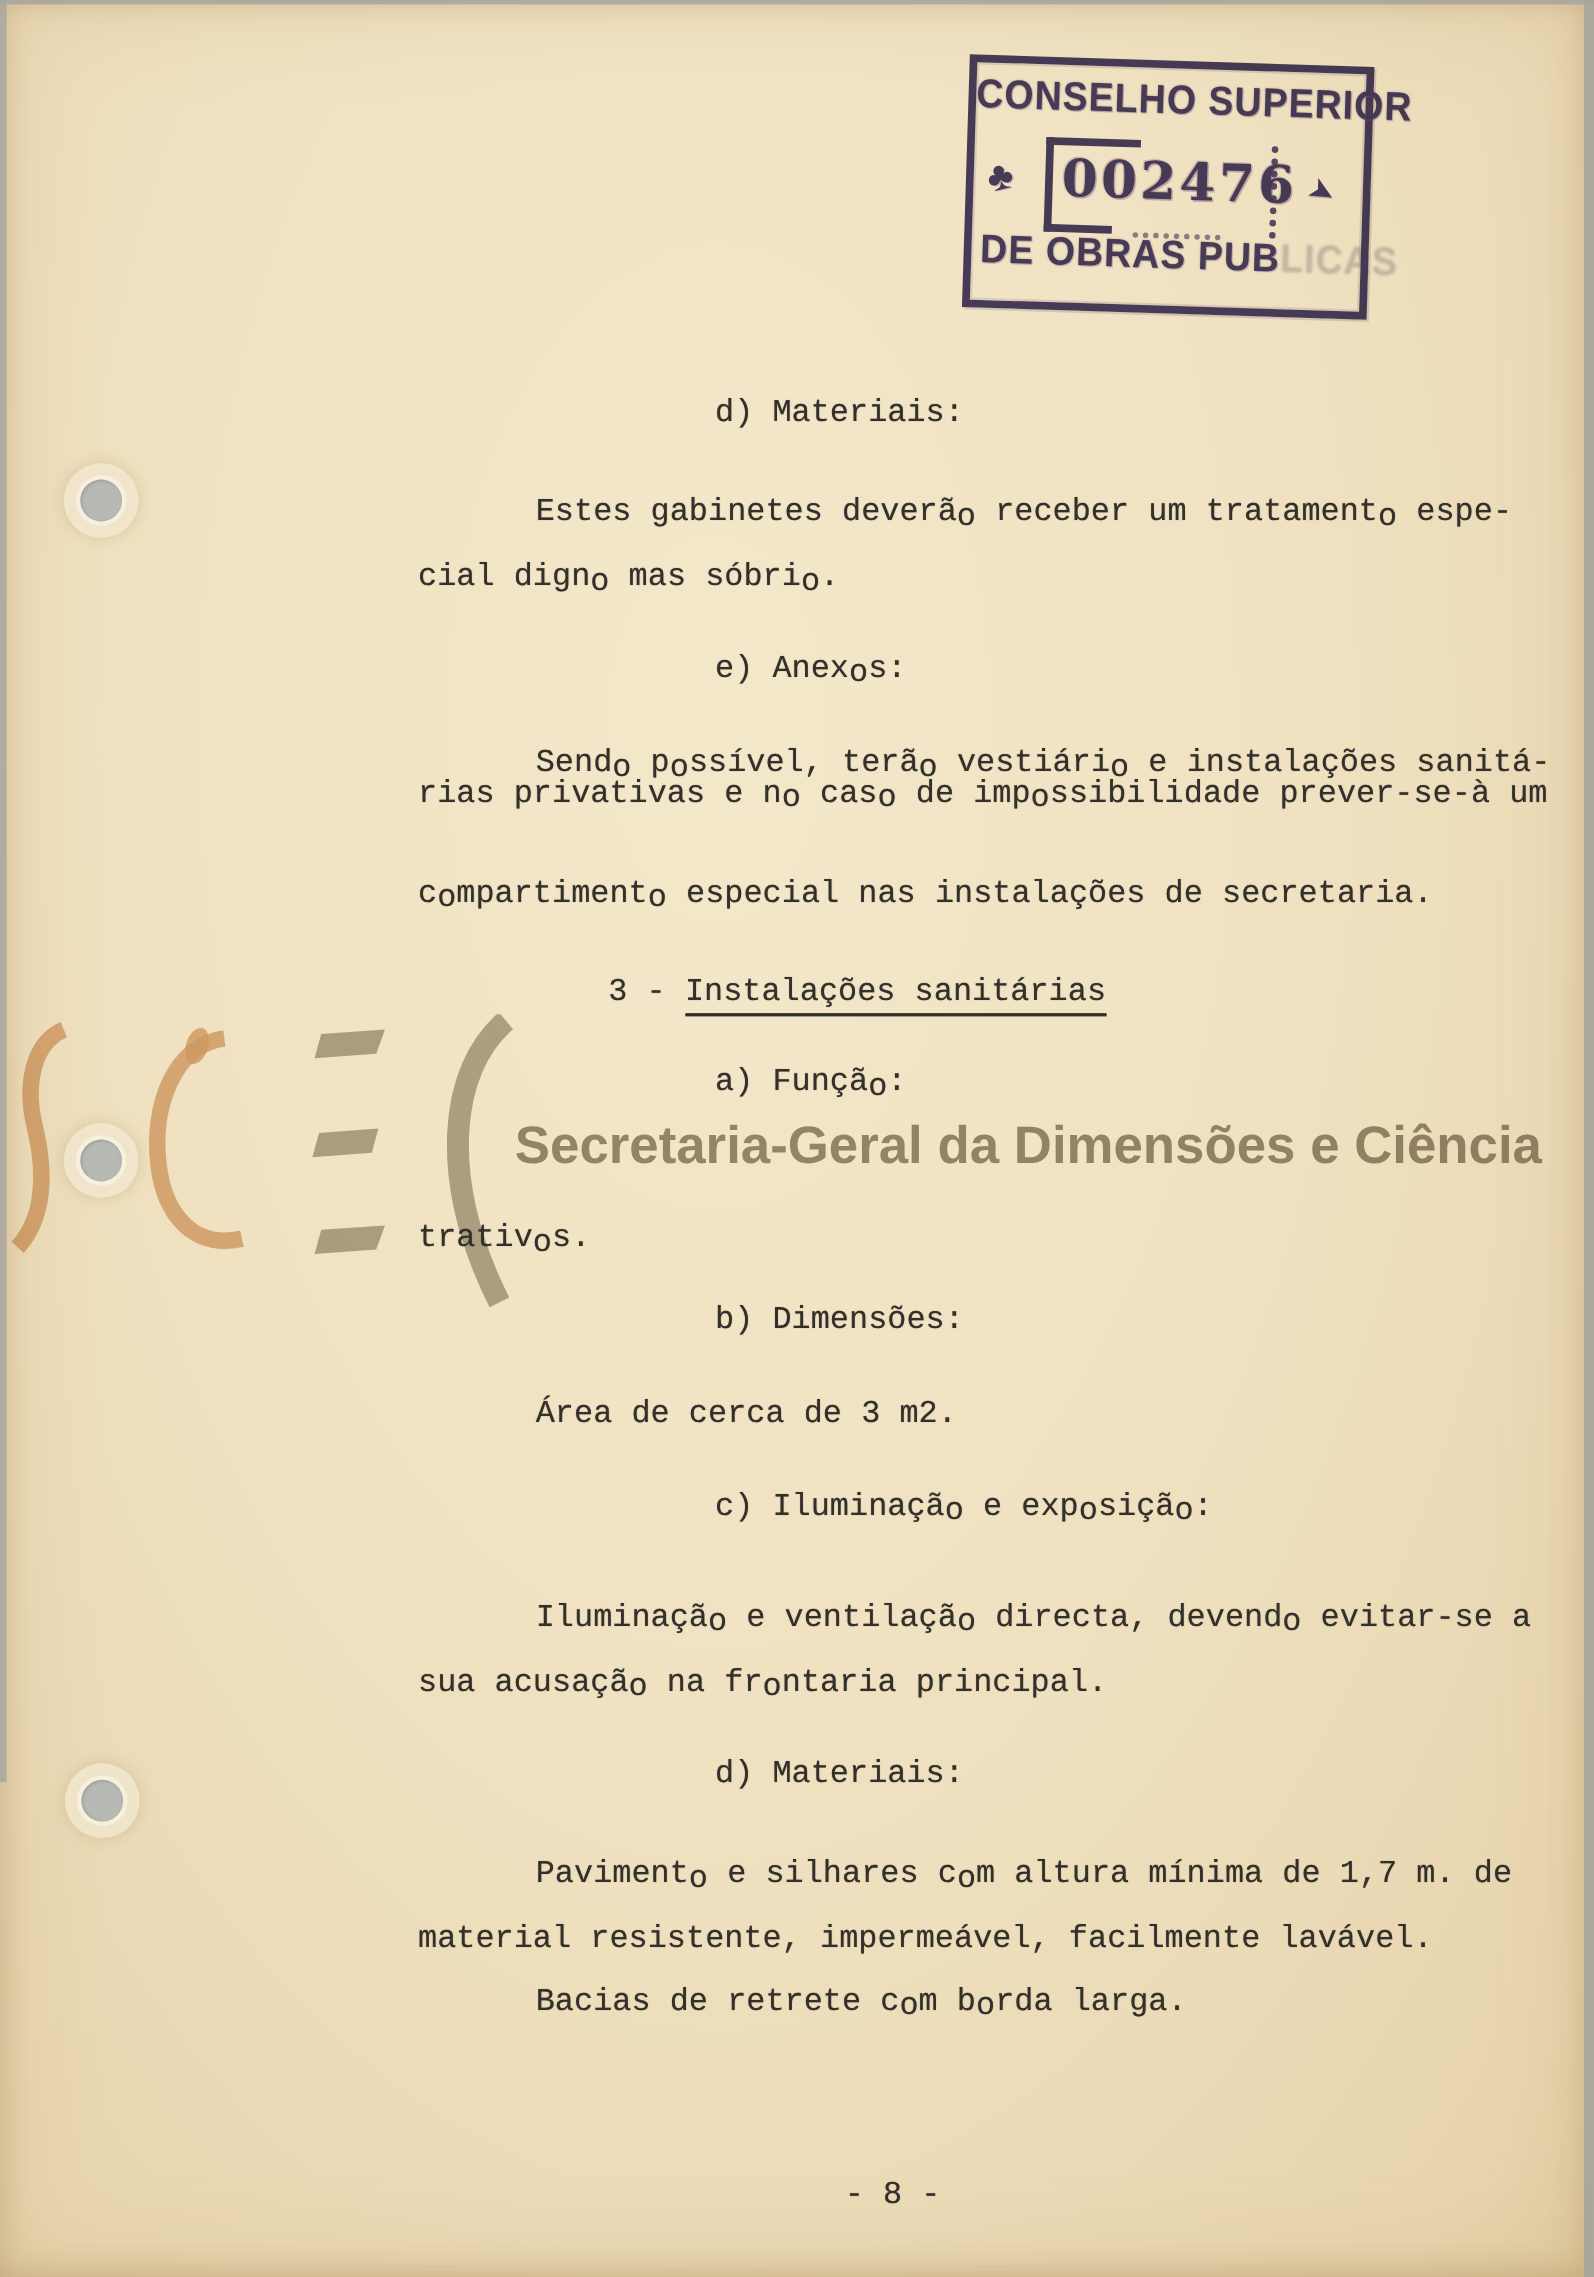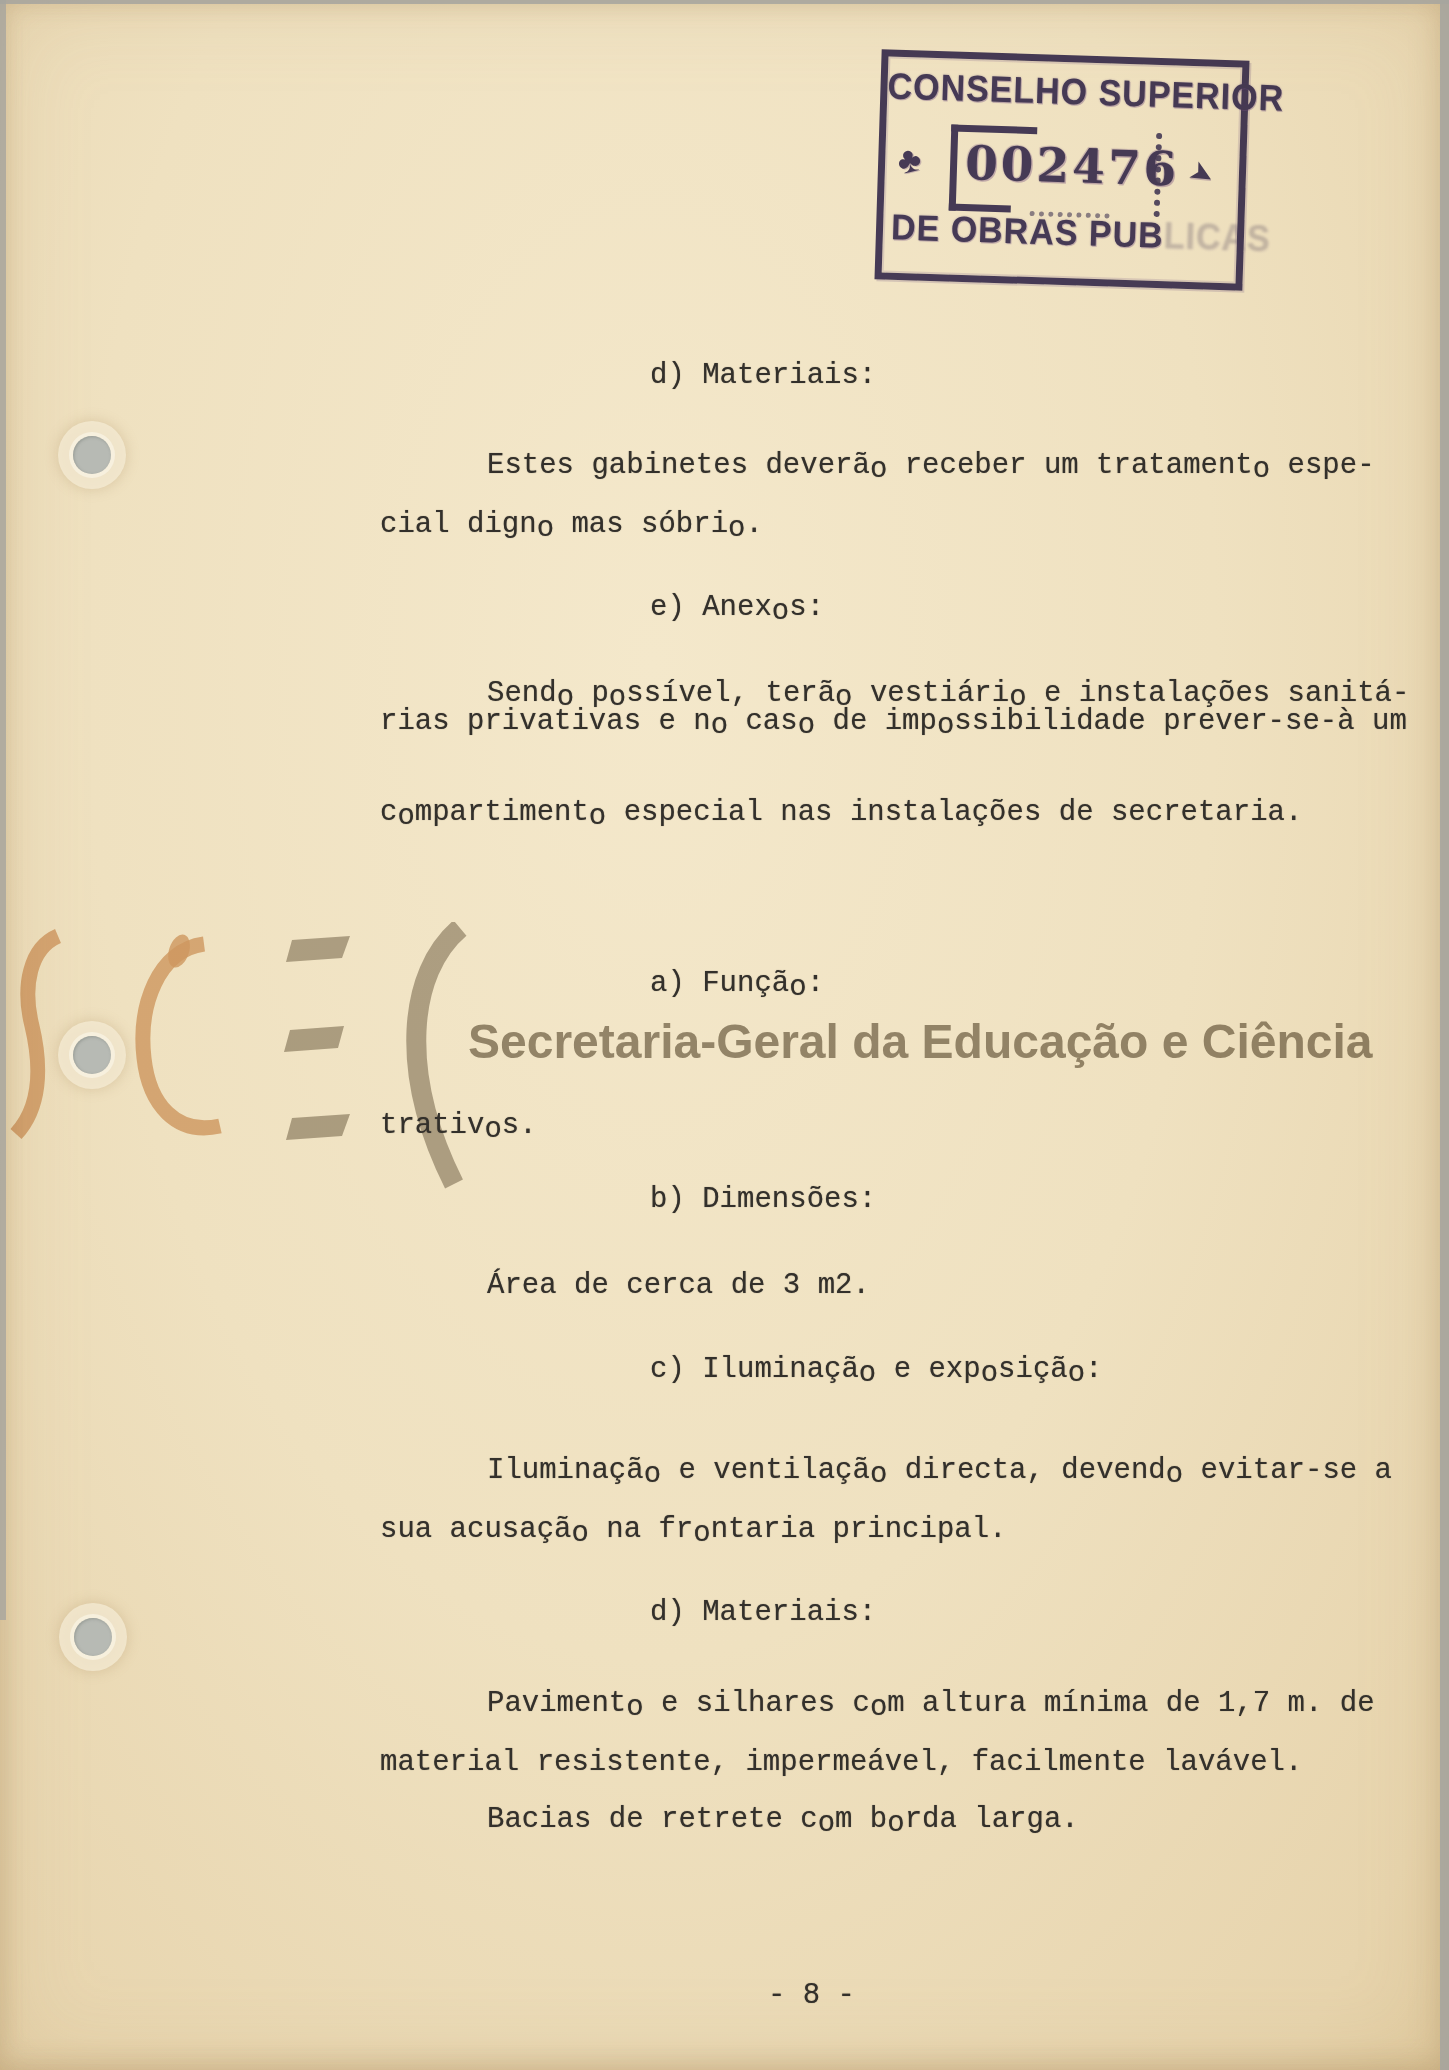--- a/index.html
+++ b/index.html
@@ -77,36 +77,39 @@
   </svg>
 
   <div class="ln tw" style="left:650px;top:358px">d) Materiais:</div>
   <div class="ln tw" style="left:487px;top:448px">Estes gabinetes deverã<span class="lo">o</span> receber um tratament<span class="lo">o</span> espe-</div>
   <div class="ln tw" style="left:380px;top:507px">cial dign<span class="lo">o</span> mas sóbri<span class="lo">o</span>.</div>
   <div class="ln tw" style="left:650px;top:590px">e) Anex<span class="lo">o</span>s:</div>
   <div class="ln tw" style="left:487px;top:676px">Send<span class="lo">o</span> p<span class="lo">o</span>ssível, terã<span class="lo">o</span> vestiári<span class="lo">o</span> e instalações sanitá-</div>
   <div class="ln tw" style="left:380px;top:704px">rias privativas e n<span class="lo">o</span> cas<span class="lo">o</span> de imp<span class="lo">o</span>ssibilidade prever-se-à um</div>
   <div class="ln tw" style="left:380px;top:795px">c<span class="lo">o</span>mpartiment<span class="lo">o</span> especial nas instalações de secretaria.</div>
 
+  <div class="ln" style="left:553px;top:884px">
+    <span class="tw">3 - </span><span class="tw und">Instalações sanitárias</span>
+  </div>
 
   <div class="ln tw" style="left:650px;top:966px">a) Funçã<span class="lo">o</span>:</div>
   <div class="ln tw" style="left:380px;top:1108px">trativ<span class="lo">o</span>s.</div>
   <div class="ln tw" style="left:650px;top:1182px">b) Dimensões:</div>
   <div class="ln tw" style="left:487px;top:1268px">Área de cerca de 3 m2.</div>
   <div class="ln tw" style="left:650px;top:1352px">c) Iluminaçã<span class="lo">o</span> e exp<span class="lo">o</span>siçã<span class="lo">o</span>:</div>
   <div class="ln tw" style="left:487px;top:1453px">Iluminaçã<span class="lo">o</span> e ventilaçã<span class="lo">o</span> directa, devend<span class="lo">o</span> evitar-se a</div>
   <div class="ln tw" style="left:380px;top:1512px">sua acusaçã<span class="lo">o</span> na fr<span class="lo">o</span>ntaria principal.</div>
   <div class="ln tw" style="left:650px;top:1595px">d) Materiais:</div>
   <div class="ln tw" style="left:487px;top:1686px">Paviment<span class="lo">o</span> e silhares c<span class="lo">o</span>m altura mínima de 1,7 m. de</div>
   <div class="ln tw" style="left:380px;top:1745px">material resistente, impermeável, facilmente lavável.</div>
   <div class="ln tw" style="left:487px;top:1802px">Bacias de retrete c<span class="lo">o</span>m b<span class="lo">o</span>rda larga.</div>
 
   <div class="ln tw" style="left:768px;top:1978px">- 8 -</div>
 
-  <div class="wm-text">Secretaria-Geral da Educação e Ciência</div>
+  <div class="wm-text">Secretaria-Geral da Dimensões e Ciência</div>
 
   <div class="hole hole-1"></div>
   <div class="hole hole-2"></div>
   <div class="hole hole-3"></div>
 
   <div class="stamp">
     <div class="stamp-line1">CONSELHO SUPERIOR</div>
     <div class="stamp-club">♣</div>
     <div class="num-group">
       <div class="bracket-v"></div>

